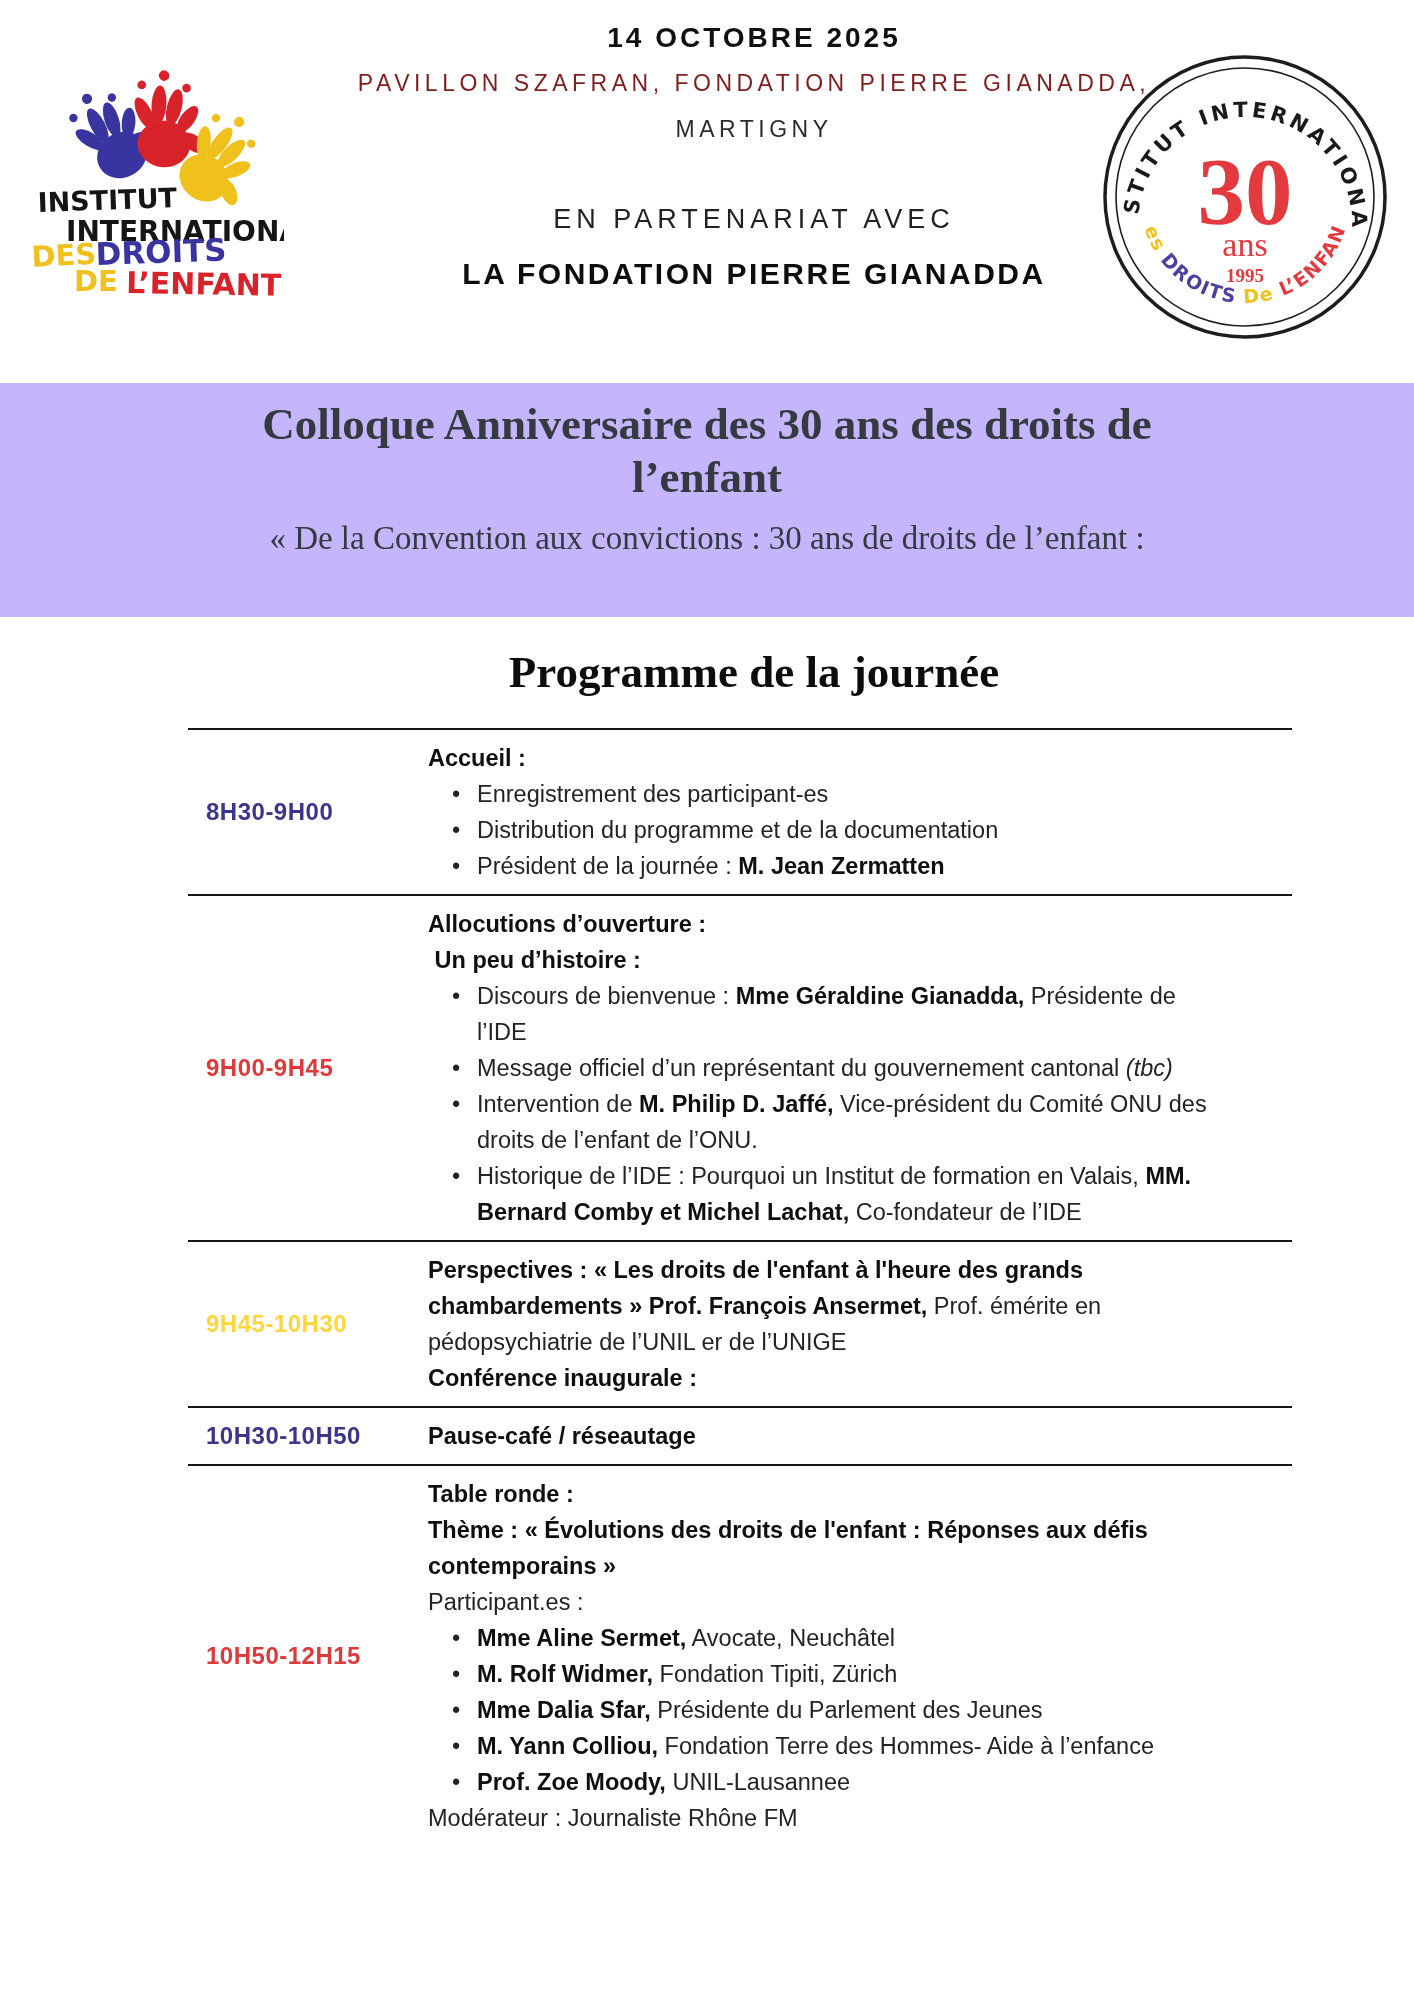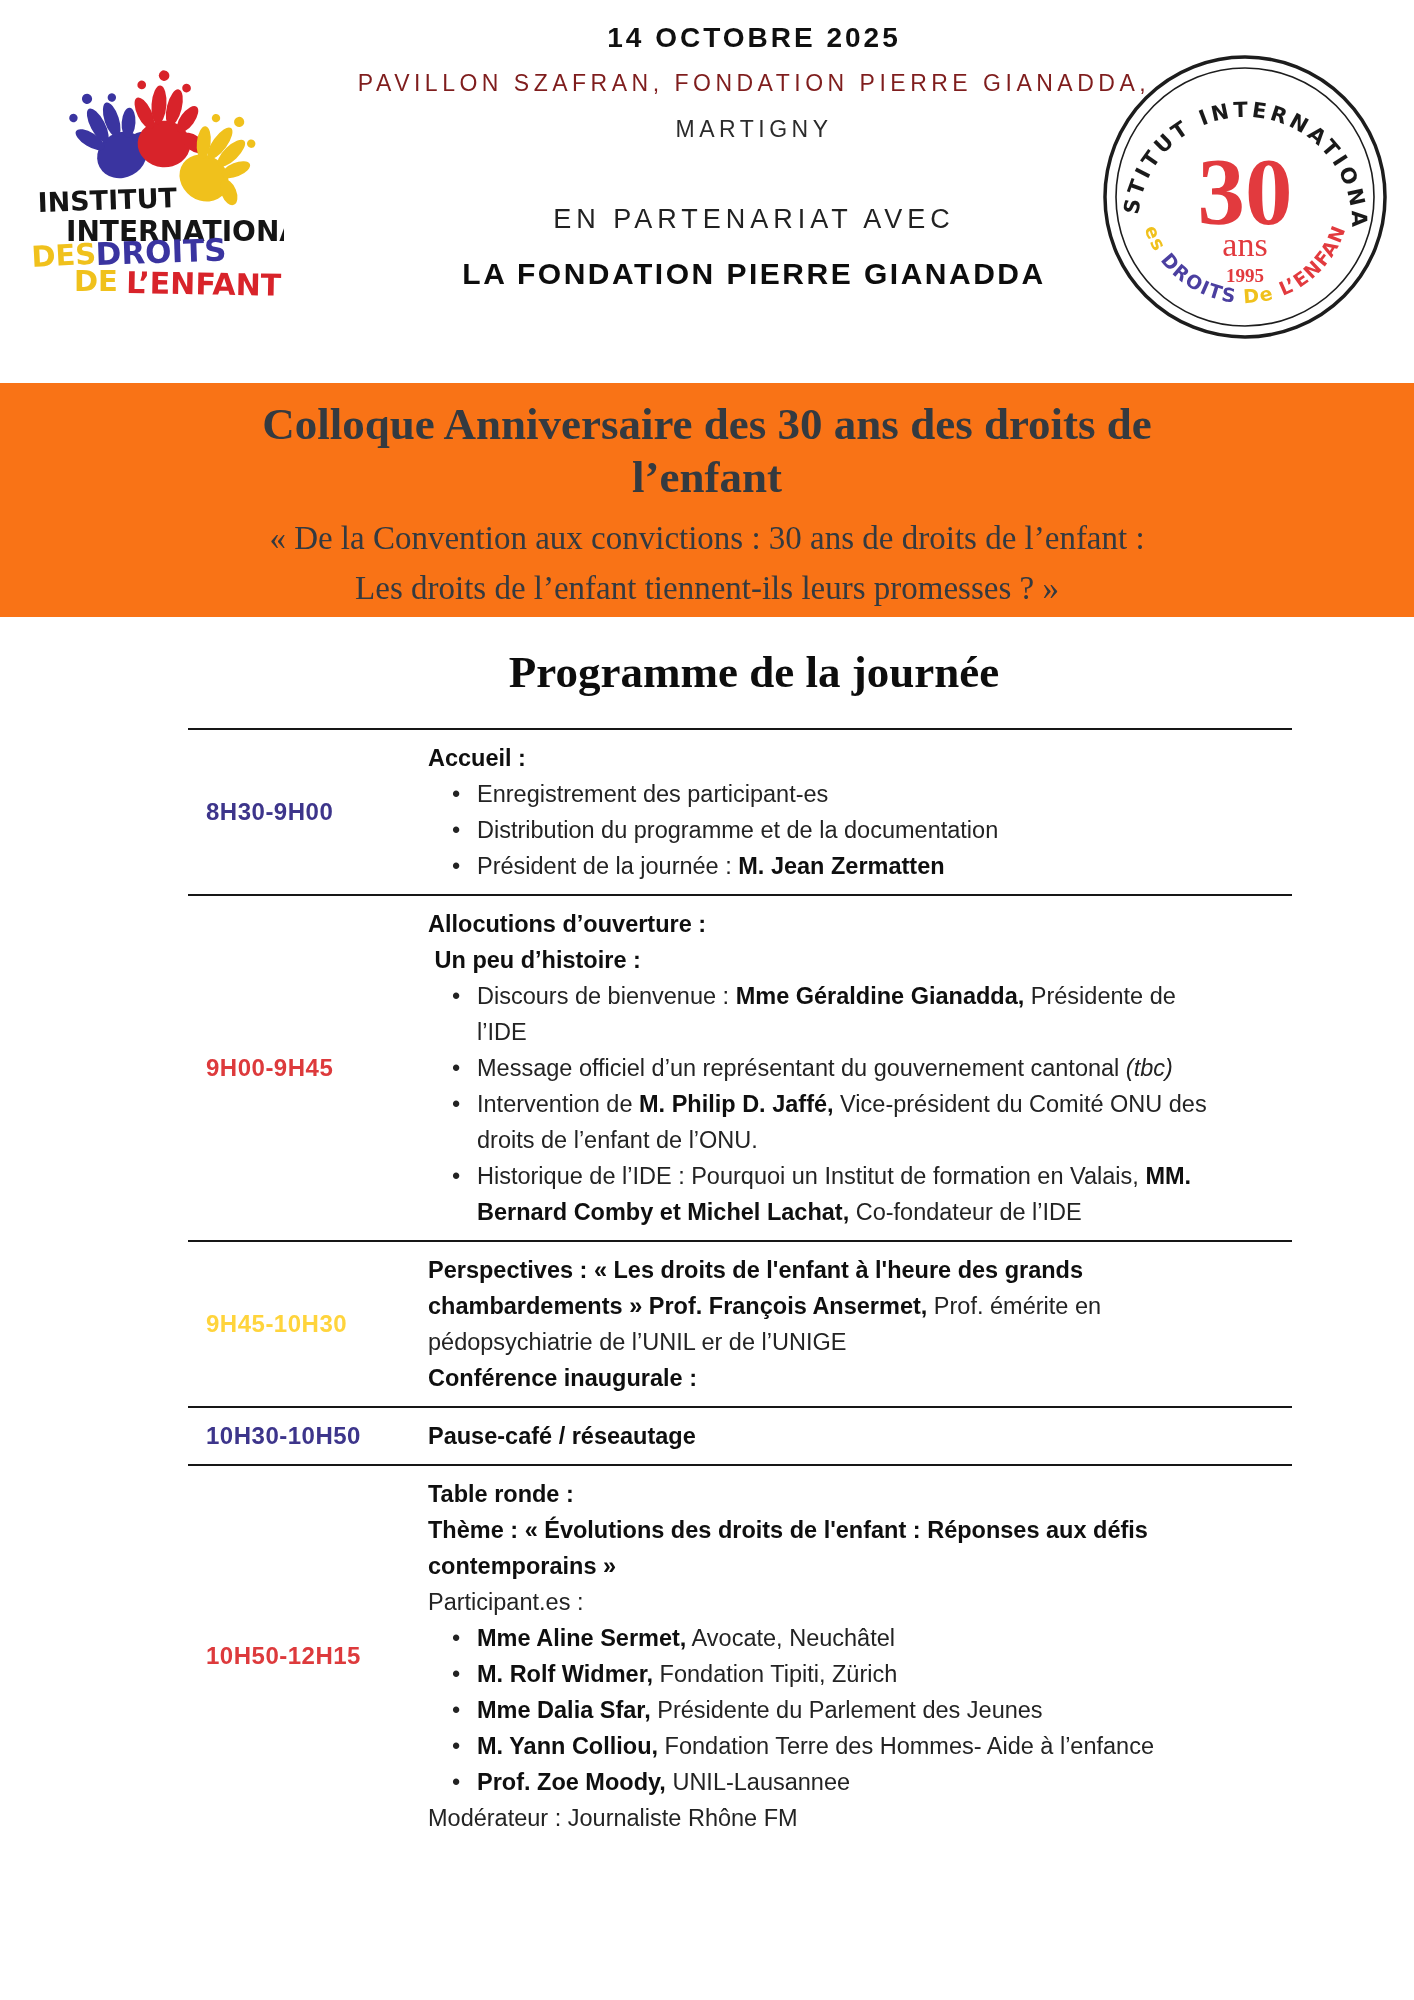--- a/index.html
+++ b/index.html
@@ -11,21 +11,21 @@
   .header-date{top:22px;font-size:28px;font-weight:700;letter-spacing:3px;color:#101010;}
   .venue1{top:70px;font-size:23px;letter-spacing:4.5px;color:#7f1d1d;}
   .venue2{top:116px;font-size:23px;letter-spacing:4.5px;color:#2b2b2b;}
   .partner-label{top:204px;font-size:27px;letter-spacing:5px;color:#222;}
   .partner-name{top:257px;font-size:30px;font-weight:700;letter-spacing:2.5px;color:#0d0d0d;}
 
   .ide-logo{position:absolute;left:22px;top:60px;}
   .stamp{position:absolute;left:1100px;top:52px;}
 
   
-  .banner{position:absolute;top:383px;left:0;width:1414px;height:234px;background:#f97316;
+  .banner{position:absolute;top:383px;left:0;width:1414px;height:234px;background:#c4b5fd;
           text-align:center;color:#343A40;font-family:"Liberation Serif",serif;}
   .banner-title{padding-top:15px;font-size:45px;line-height:53px;font-weight:700;white-space:nowrap;}
   .banner-sub{margin-top:9px;font-size:33px;line-height:50px;white-space:nowrap;}
 
   
   .prog-heading{top:646px;font-size:45px;font-weight:700;font-family:"Liberation Serif",serif;color:#0d0d0d;}
 
   .schedule{position:absolute;top:728px;left:188px;width:1104px;}
   .srow{display:flex;border-top:2px solid #161616;}
   .time{flex:none;width:240px;box-sizing:border-box;padding-left:18px;display:flex;align-items:center;
@@ -91,21 +91,20 @@
     <text class="serif-txt" x="145" y="230" text-anchor="middle" font-size="19" font-weight="bold" fill="#E23A3E">1995</text>
     <text font-size="19" font-weight="bold" letter-spacing="1.5">
       <textPath href="#arcBot" startOffset="50%" text-anchor="middle"><tspan fill="#F0C11C">des </tspan><tspan fill="#4B3FA0">DROITS </tspan><tspan fill="#F0C11C">De </tspan><tspan fill="#E23A3E">L’ENFANT</tspan></textPath>
     </text>
   </svg>
 
   <div class="banner">
     <div class="banner-title">Colloque Anniversaire des 30 ans des droits de</div>
     <div class="banner-title" style="padding-top:0;">l’enfant</div>
     <div class="banner-sub">« De la Convention aux convictions : 30 ans de droits de l’enfant :</div>
-    <div class="banner-sub" style="margin-top:0;">Les droits de l’enfant tiennent-ils leurs promesses ? »</div>
   </div>
 
   <div class="ctr prog-heading">Programme de la journée</div>
 
   <div class="schedule">
       <div class="srow">
         <div class="time" style="color: rgb(61, 53, 139);">8H30-9H00</div>
         <div class="content">
           <div class="line"><span class="b">Accueil :</span></div>
           <div class="line bullet"><span>Enregistrement des participant-es</span></div>

